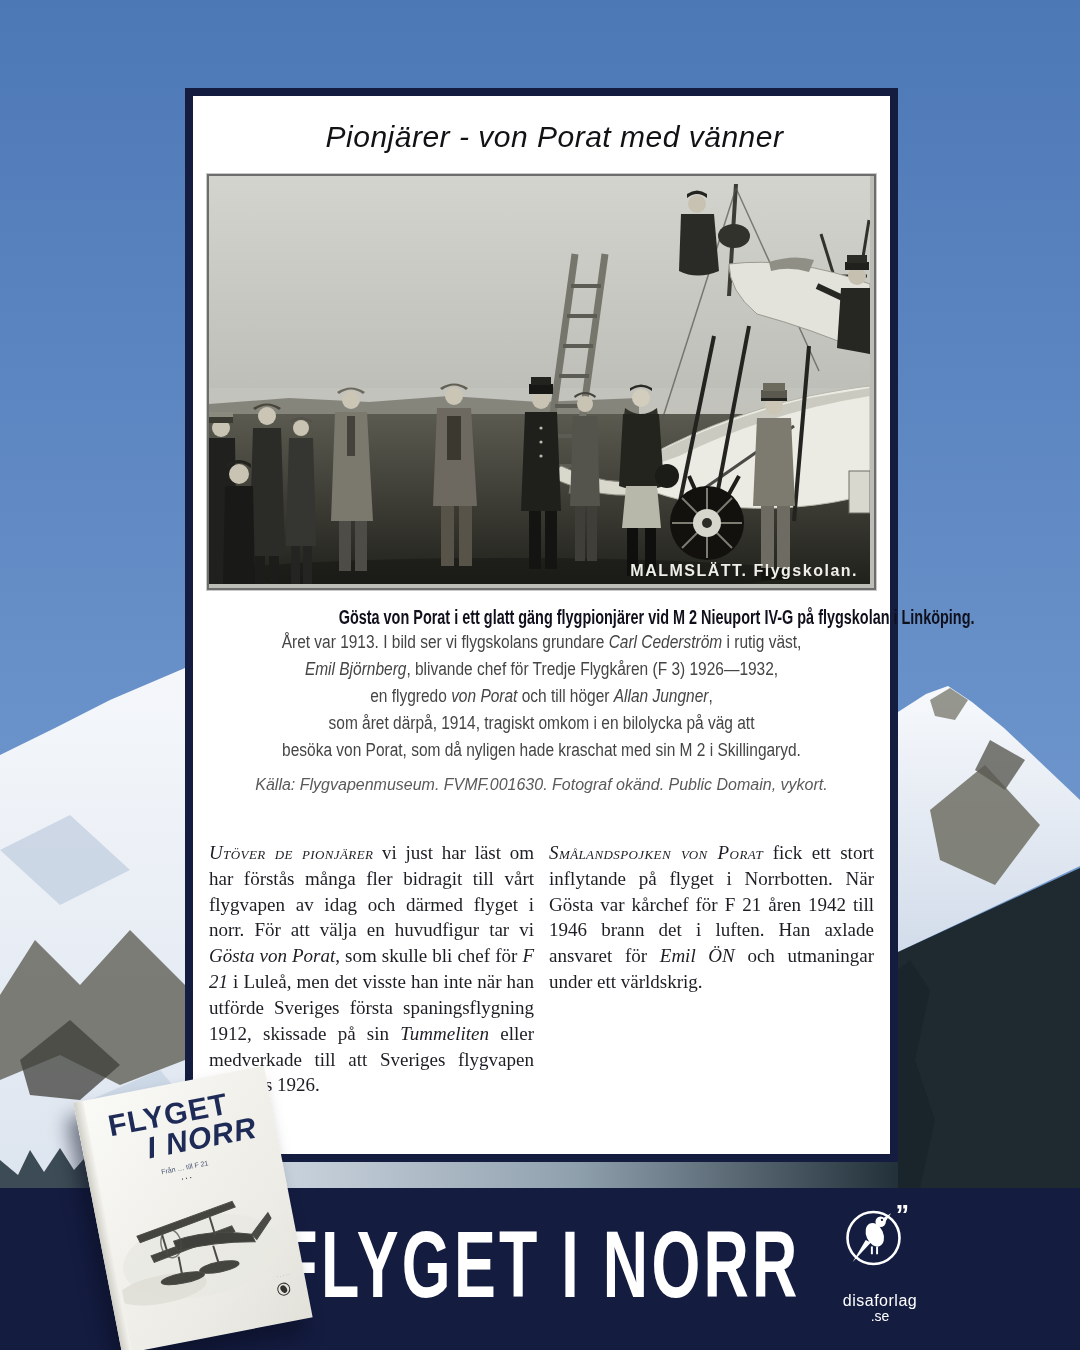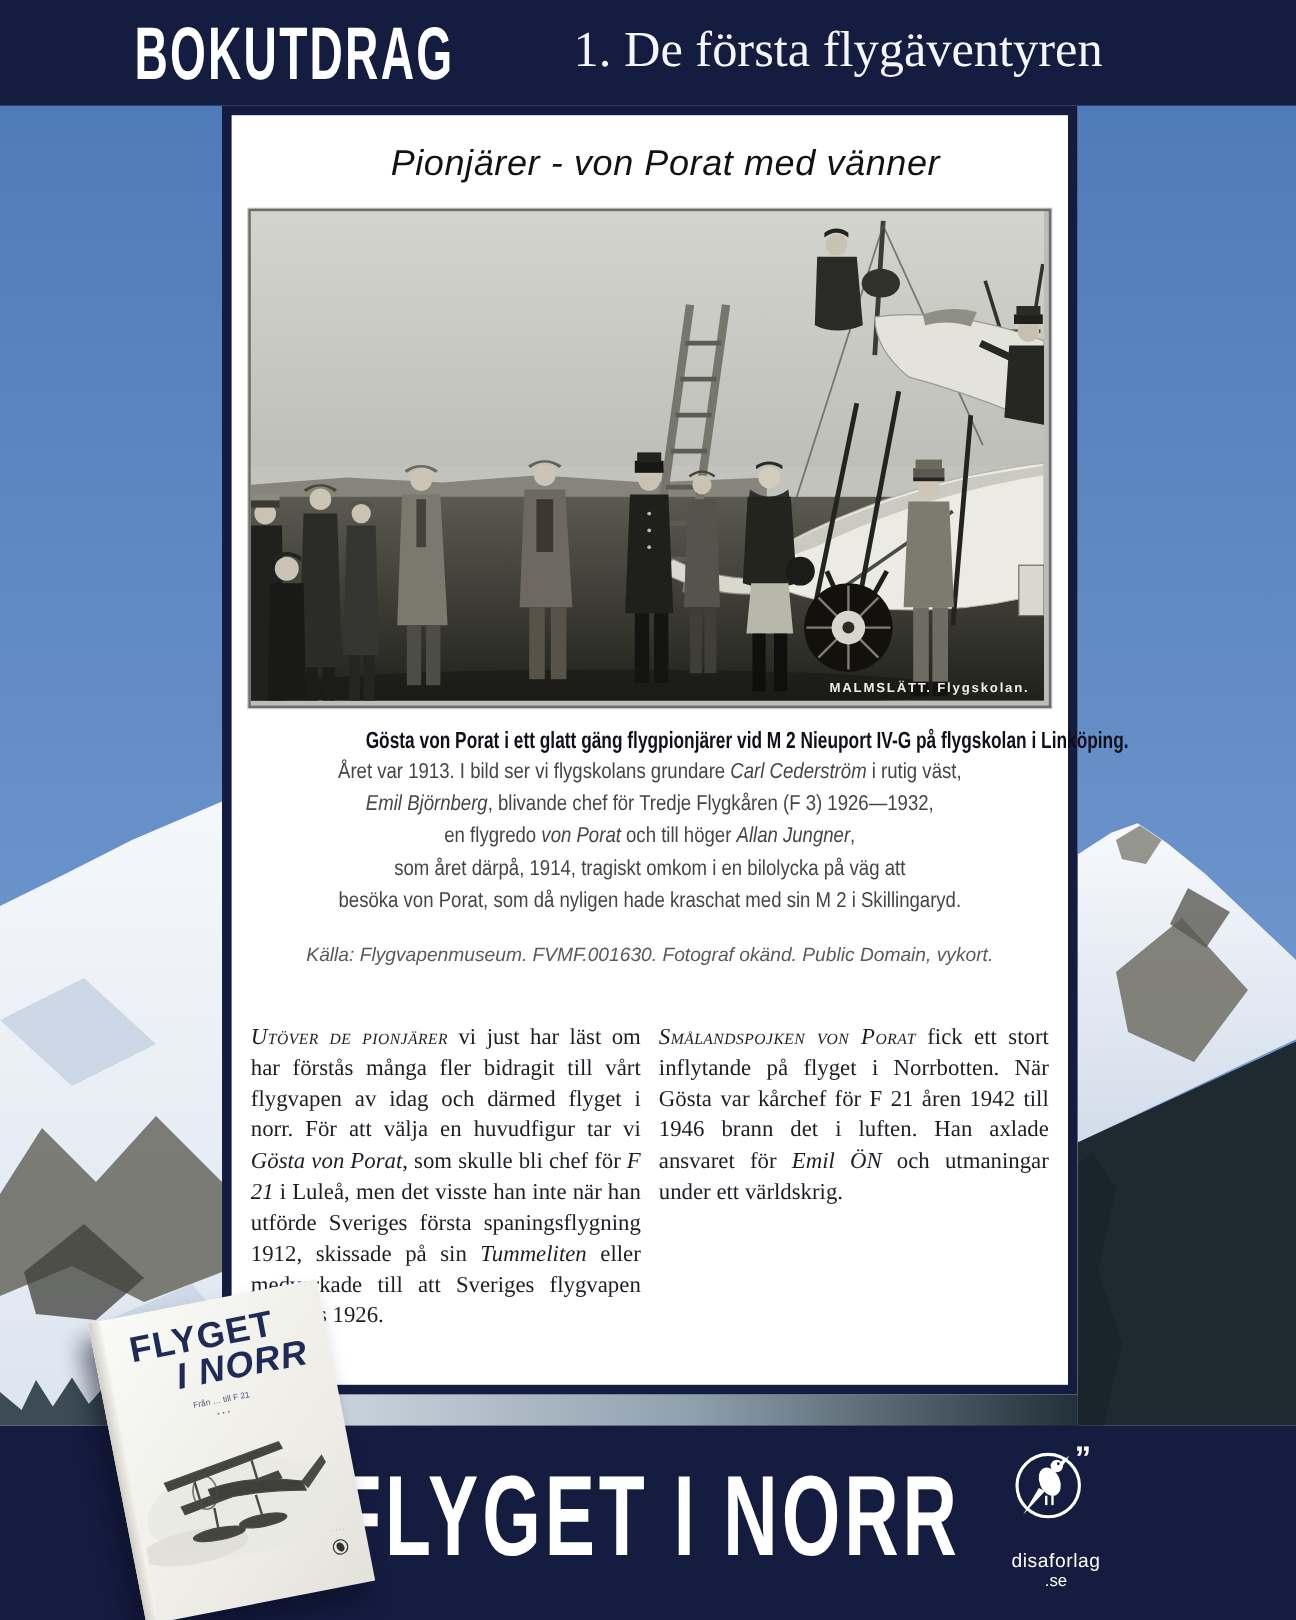--- a/index.html
+++ b/index.html
@@ -19,29 +19,29 @@
   .logo{position:absolute;left:820px;top:14px;width:120px;text-align:center;color:#fff;}
   .logo-name{font-size:16px;letter-spacing:.5px;margin-top:14px;}
   .logo-tld{font-size:14px;margin-top:-2px;}
   
   .card{position:absolute;left:185px;top:88px;width:713px;height:1074px;box-sizing:border-box;
         background:#ffffff;border:8px solid #141c40;z-index:2;}
   .page-title{margin:24px 0 0 26px;font-style:italic;font-size:30px;color:#121215;letter-spacing:.5px;text-align:center;}
   .photo{position:relative;width:665px;height:412px;margin:20px auto 0;border:2px solid #6d6d6d;
          box-shadow:0 0 0 1px #c9c9c9;background:#bdbdb7;}
   .photo svg{display:block;}
-  .wm{position:absolute;right:16px;bottom:8px;color:#efefe8;font-size:11px;font-weight:700;
+  .wm{position:absolute;right:16px;bottom:8px;color:#efefe8;font-size:16px;font-weight:700;
       letter-spacing:1.5px;}
   .caption{margin-top:16px;text-align:center;color:#454545;}
-  .cap-bold-wrap{width:697px;text-align:center;}
+  .cap-bold-wrap{width:697px;text-align:center;margin-left:34px;}
   .cap-bold{display:inline-block;font-size:19.5px;font-weight:700;color:#10101c;
             transform:scaleX(.74);transform-origin:center top;white-space:nowrap;}
   .cap-line{font-size:18px;line-height:1.5;transform:scaleX(.86);transform-origin:center top;
             white-space:nowrap;}
-  .kalla{margin-top:24px;font-style:italic;font-size:16px;color:#5a5a5a;text-align:center;}
+  .kalla{margin-top:12px;font-style:italic;font-size:16px;color:#5a5a5a;text-align:center;}
   .cols{display:flex;gap:15px;margin:46px 16px 0;}
   .col{flex:1;font-family:"Liberation Serif",serif;font-size:19px;line-height:1.36;color:#1d1d24;
        text-align:justify;}
   .col p{margin:0;}
   .col p.indent{text-indent:1.4em;}
   .it{font-style:italic;}
   .sc{font-variant-caps:small-caps;letter-spacing:.4px;font-style:italic;}
   
   .book{position:absolute;left:96px;top:1082px;width:194px;height:256px;z-index:4;
         transform:rotate(-11deg);background:linear-gradient(135deg,#fafaf7,#ecebe5 70%,#e2e1da);
@@ -93,24 +93,20 @@
   <path d="M898,712 L926,694 L948,686 L972,702 L1004,728 L1040,762 L1080,800 L1080,866 L898,952 Z" fill="url(#snowR)"></path>
   <path d="M930,700 L950,688 L968,700 L955,720 L935,716 Z" fill="#8b8b81" opacity=".9"></path>
   <path d="M930,810 L985,765 L1040,825 L995,885 L940,860 Z" fill="#75756c" opacity=".9"></path>
   <path d="M990,740 L1025,760 L1005,790 L975,770 Z" fill="#5a5a52" opacity=".8"></path>
   <path d="M898,952 L1080,868 L1080,1188 L898,1188 Z" fill="#1e2930"></path>
   <path d="M910,960 L930,990 L915,1060 L935,1120 L920,1188 L898,1188 L898,970 Z" fill="#17222a" opacity=".7"></path>
 
   <rect x="186" y="1150" width="712" height="40" fill="url(#sliver)"></rect>
 </svg>
 
-<div class="topbar">
-  <div class="brand">BOKUTDRAG</div>
-  <div class="chapter">1. De första flygäventyren</div>
-</div>
 
 <div class="card">
   <div class="page-title">Pionjärer - von Porat med vänner</div>
 
   <div class="photo">
     <svg width="661" height="408" viewBox="0 0 661 408">
       <defs>
         <linearGradient id="phSky" x1="0" y1="0" x2="0" y2="1">
           <stop offset="0" stop-color="#d4d4cf"></stop>
               <stop offset="1" stop-color="#bcbcb6"></stop>

